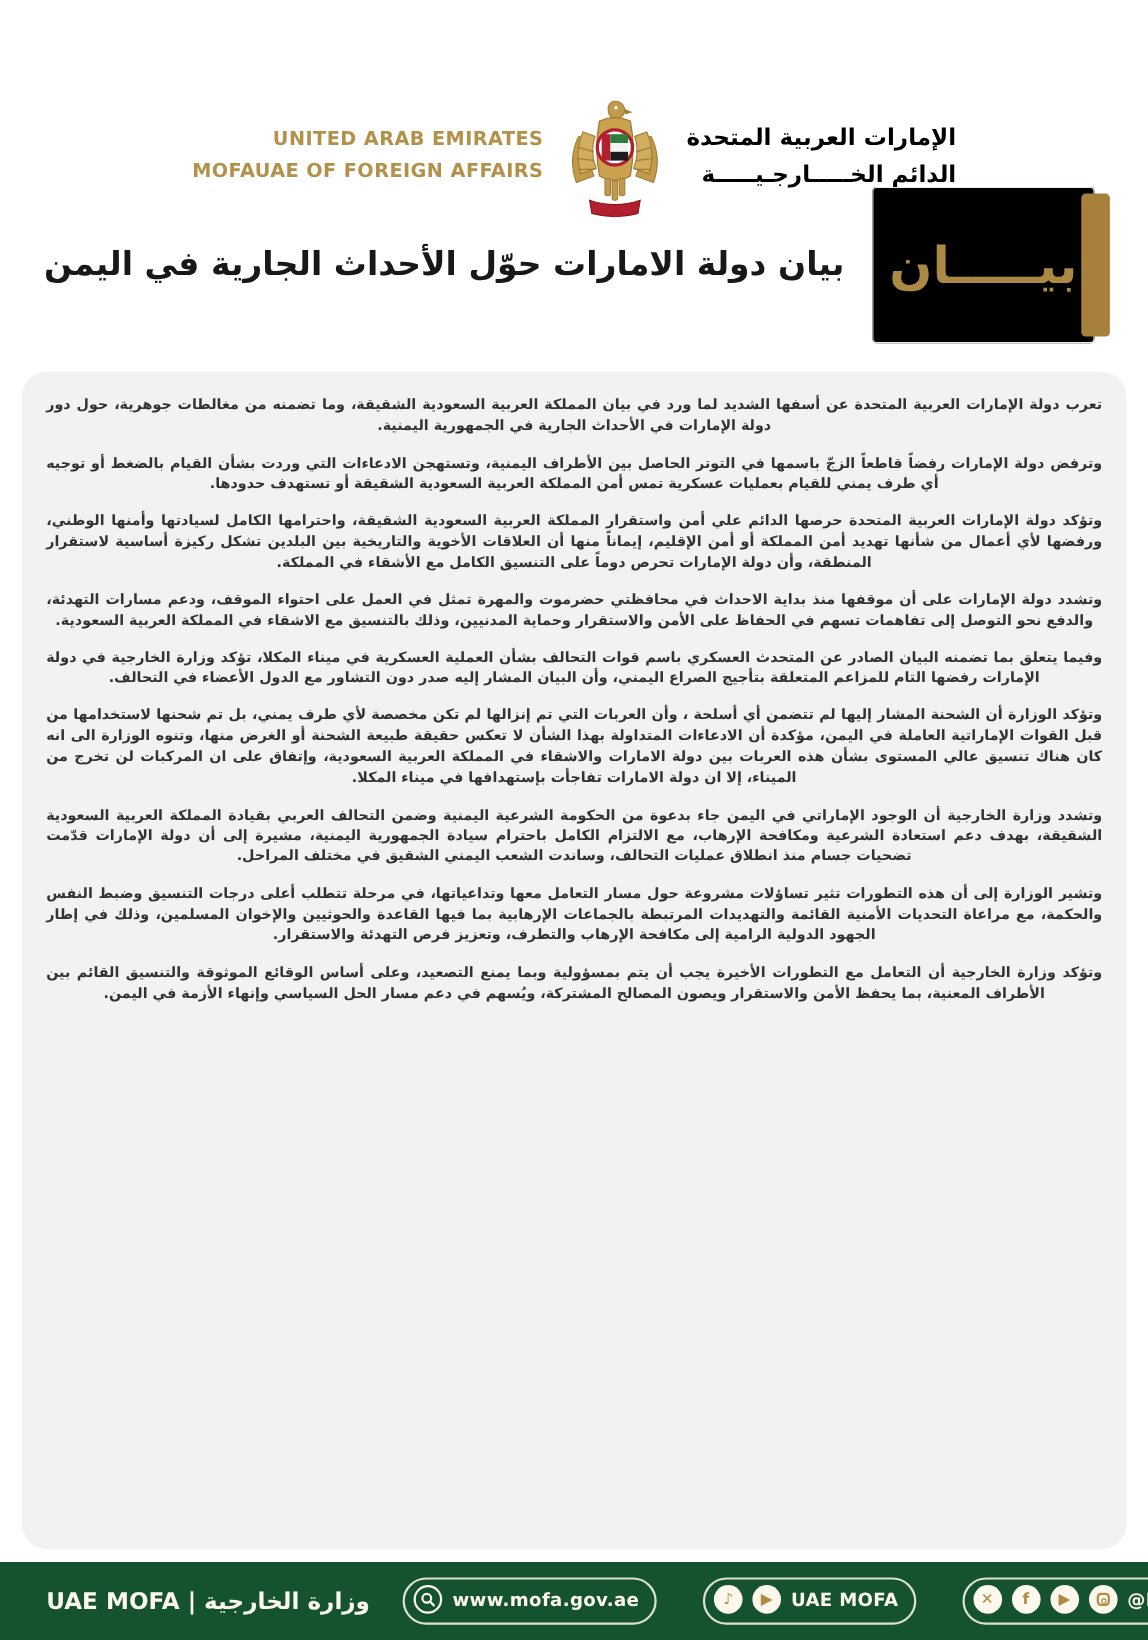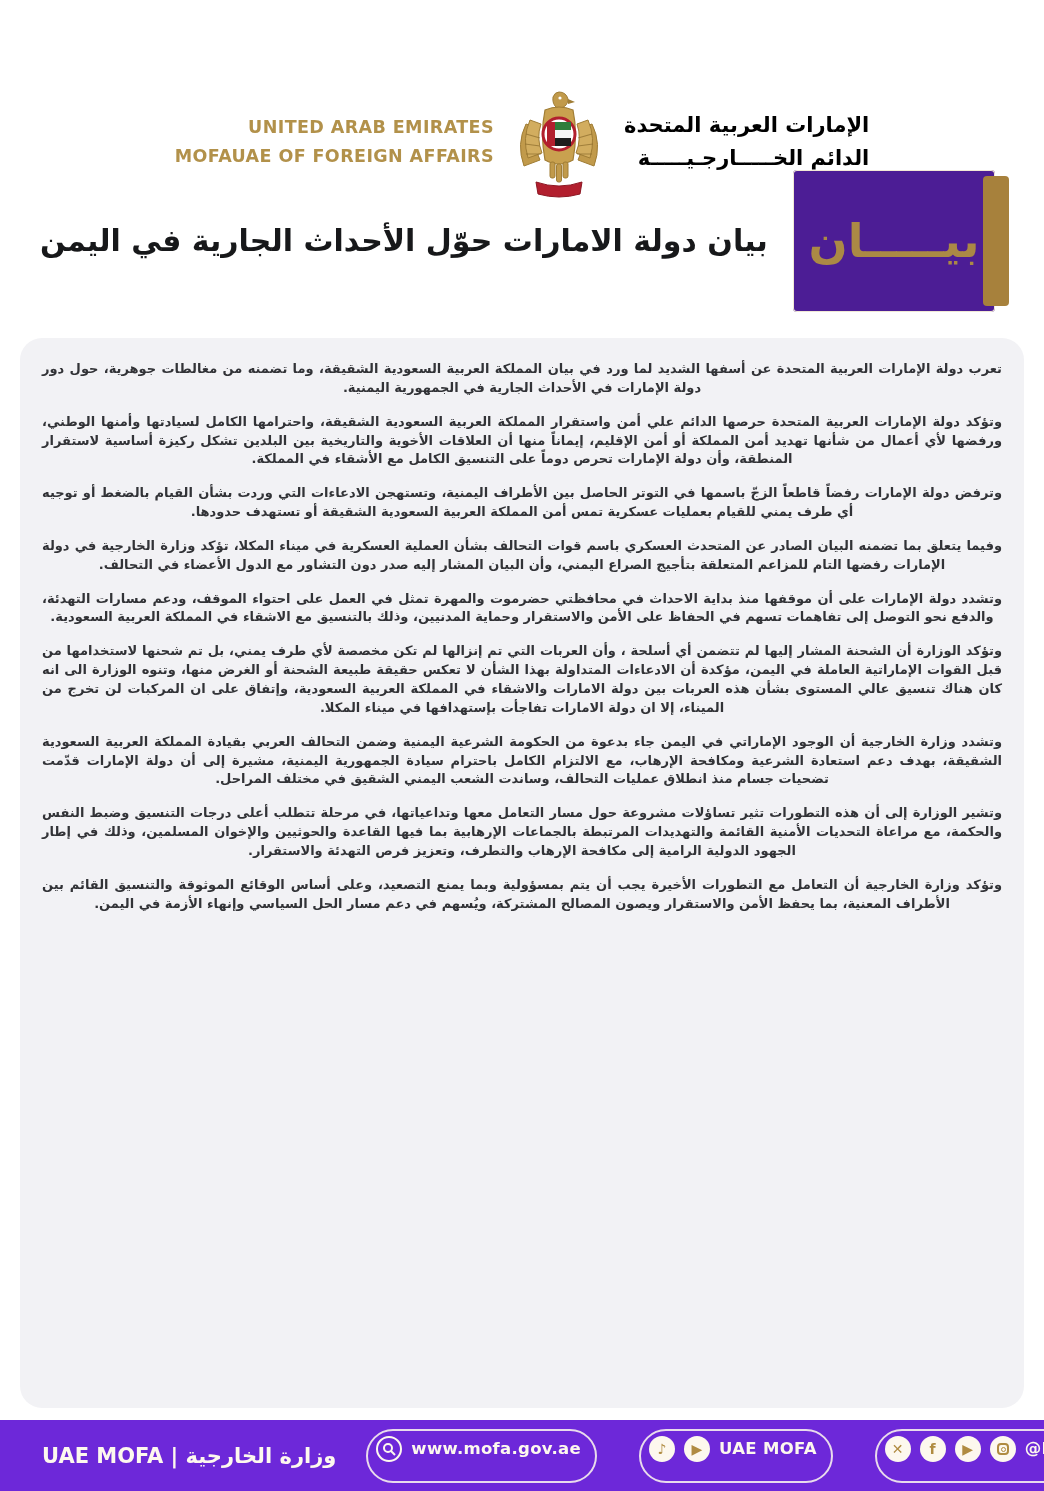--- a/index.html
+++ b/index.html
@@ -18,21 +18,21 @@
   }
   .org-en { text-align:right; color:#b2914a; font-weight:bold;
     font-size:17.5px; letter-spacing:.4px; line-height:1.65; }
   .org-ar { text-align:right; direction:rtl; color:#000000; font-weight:bold;
     font-size:21px; line-height:1.55; }
   .emblem-wrap { width:90px; height:112px; flex:0 0 auto; }
 
   
   .banner-box {
     position:absolute; top:170px; right:49px; width:202px; height:142px;
-    background:#4c1d95; border-radius:4px; display:flex; align-items:center;
+    background:#000000; border-radius:4px; display:flex; align-items:center;
     justify-content:center; box-shadow:0 0 0 1px #f1e8d6 inset;
   }
   .banner-bar {
     position:absolute; top:6px; bottom:6px; right:-14px; width:26px;
     background:#a7813c; border-radius:4px;
   }
   .banner-word { color:#ab8945; font-weight:bold; font-size:46px; direction:rtl; }
 
   .statement-title {
     position:absolute; top:170px; left:40px; right:270px; height:142px;
@@ -52,32 +52,32 @@
   .body-panel p {
     direction:rtl; text-align:justify; text-align-last:center;
     color:#323337; font-weight:bold; font-size:13px; line-height:1.45;
     margin-bottom:15px;
   }
   .body-panel p:last-child { margin-bottom:0; }
 
   
   .footer {
     position:absolute; left:0; right:0; bottom:0; height:71px;
-    background:#6d28d9; display:flex; align-items:center;
+    background:#14532d; display:flex; align-items:center;
     padding:0 42px; gap:30px;
   }
   .footer-brand {
     direction:rtl; color:#fdf8ee; font-weight:bold; font-size:21px;
     white-space:nowrap; flex:0 0 auto;
   }
   .footer-pills { display:flex; align-items:center; gap:42px; margin-left:auto; }
   .pill {
     display:flex; align-items:center; gap:9px;
     border:2px solid rgba(255,250,238,.85); border-radius:999px;
-    padding:5px 14px 19px 8px; color:#fdf8ee; font-size:16.5px;
+    padding:5px 14px 8px 8px; color:#fdf8ee; font-size:16.5px;
     font-weight:bold; letter-spacing:.3px; min-height:38px;justify-content:center;
   }
   .pill .label { white-space:nowrap; }
   .cicon {
     width:26px; height:26px; border-radius:50%; background:#fdf8ee;
     color:#b08b41; display:flex; align-items:center; justify-content:center;
     font-size:14px; font-weight:bold; flex:0 0 auto; line-height:1;
   }
   .cicon.outline { background:transparent; border:2px solid #fdf8ee; color:#fdf8ee; }
   .cicon svg { display:block; }
@@ -144,24 +144,24 @@
     <span class="banner-word">بيـــــان</span>
     <span class="banner-bar"></span>
   </div>
 
   <div class="statement-title">
     <h1>بيان دولة الامارات حوّل الأحداث الجارية في اليمن</h1>
   </div>
 
   <div class="body-panel">
       <p>تعرب دولة الإمارات العربية المتحدة عن أسفها الشديد لما ورد في بيان المملكة العربية السعودية الشقيقة، وما تضمنه من مغالطات جوهرية، حول دور دولة الإمارات في الأحداث الجارية في الجمهورية اليمنية.</p>
+      <p>وترفض دولة الإمارات رفضاً قاطعاً الزجّ باسمها في التوتر الحاصل بين الأطراف اليمنية، وتستهجن الادعاءات التي وردت بشأن القيام بالضغط أو توجيه أي طرف يمني للقيام بعمليات عسكرية تمس أمن المملكة العربية السعودية الشقيقة أو تستهدف حدودها.</p>
       <p>وتؤكد دولة الإمارات العربية المتحدة حرصها الدائم علي أمن واستقرار المملكة العربية السعودية الشقيقة، واحترامها الكامل لسيادتها وأمنها الوطني، ورفضها لأي أعمال من شأنها تهديد أمن المملكة أو أمن الإقليم، إيماناً منها أن العلاقات الأخوية والتاريخية بين البلدين تشكل ركيزة أساسية لاستقرار المنطقة، وأن دولة الإمارات تحرص دوماً على التنسيق الكامل مع الأشقاء في المملكة.</p>
-      <p>وترفض دولة الإمارات رفضاً قاطعاً الزجّ باسمها في التوتر الحاصل بين الأطراف اليمنية، وتستهجن الادعاءات التي وردت بشأن القيام بالضغط أو توجيه أي طرف يمني للقيام بعمليات عسكرية تمس أمن المملكة العربية السعودية الشقيقة أو تستهدف حدودها.</p>
+      <p>وتشدد دولة الإمارات على أن موقفها منذ بداية الاحداث في محافظتي حضرموت والمهرة تمثل في العمل على احتواء الموقف، ودعم مسارات التهدئة، والدفع نحو التوصل إلى تفاهمات تسهم في الحفاظ على الأمن والاستقرار وحماية المدنيين، وذلك بالتنسيق مع الاشقاء في المملكة العربية السعودية.</p>
       <p>وفيما يتعلق بما تضمنه البيان الصادر عن المتحدث العسكري باسم قوات التحالف بشأن العملية العسكرية في ميناء المكلا، تؤكد وزارة الخارجية في دولة الإمارات رفضها التام للمزاعم المتعلقة بتأجيج الصراع اليمني، وأن البيان المشار إليه صدر دون التشاور مع الدول الأعضاء في التحالف.</p>
-      <p>وتشدد دولة الإمارات على أن موقفها منذ بداية الاحداث في محافظتي حضرموت والمهرة تمثل في العمل على احتواء الموقف، ودعم مسارات التهدئة، والدفع نحو التوصل إلى تفاهمات تسهم في الحفاظ على الأمن والاستقرار وحماية المدنيين، وذلك بالتنسيق مع الاشقاء في المملكة العربية السعودية.</p>
       <p>وتؤكد الوزارة أن الشحنة المشار إليها لم تتضمن أي أسلحة ، وأن العربات التي تم إنزالها لم تكن مخصصة لأي طرف يمني، بل تم شحنها لاستخدامها من قبل القوات الإماراتية العاملة في اليمن، مؤكدة أن الادعاءات المتداولة بهذا الشأن لا تعكس حقيقة طبيعة الشحنة أو الغرض منها، وتنوه الوزارة الى انه كان هناك تنسيق عالي المستوى بشأن هذه العربات بين دولة الامارات والاشقاء في المملكة العربية السعودية، وإتفاق على ان المركبات لن تخرج من الميناء، إلا ان دولة الامارات تفاجأت بإستهدافها في ميناء المكلا.</p>
       <p>وتشدد وزارة الخارجية أن الوجود الإماراتي في اليمن جاء بدعوة من الحكومة الشرعية اليمنية وضمن التحالف العربي بقيادة المملكة العربية السعودية الشقيقة، بهدف دعم استعادة الشرعية ومكافحة الإرهاب، مع الالتزام الكامل باحترام سيادة الجمهورية اليمنية، مشيرة إلى أن دولة الإمارات قدّمت تضحيات جسام منذ انطلاق عمليات التحالف، وساندت الشعب اليمني الشقيق في مختلف المراحل.</p>
       <p>وتشير الوزارة إلى أن هذه التطورات تثير تساؤلات مشروعة حول مسار التعامل معها وتداعياتها، في مرحلة تتطلب أعلى درجات التنسيق وضبط النفس والحكمة، مع مراعاة التحديات الأمنية القائمة والتهديدات المرتبطة بالجماعات الإرهابية بما فيها القاعدة والحوثيين والإخوان المسلمين، وذلك في إطار الجهود الدولية الرامية إلى مكافحة الإرهاب والتطرف، وتعزيز فرص التهدئة والاستقرار.</p>
       <p>وتؤكد وزارة الخارجية أن التعامل مع التطورات الأخيرة يجب أن يتم بمسؤولية وبما يمنع التصعيد، وعلى أساس الوقائع الموثوقة والتنسيق القائم بين الأطراف المعنية، بما يحفظ الأمن والاستقرار ويصون المصالح المشتركة، ويُسهم في دعم مسار الحل السياسي وإنهاء الأزمة في اليمن.</p>
     </div>
 
   <div class="footer">
     <div class="footer-brand">وزارة الخارجية | UAE MOFA</div>
 
     <div class="footer-pills">

